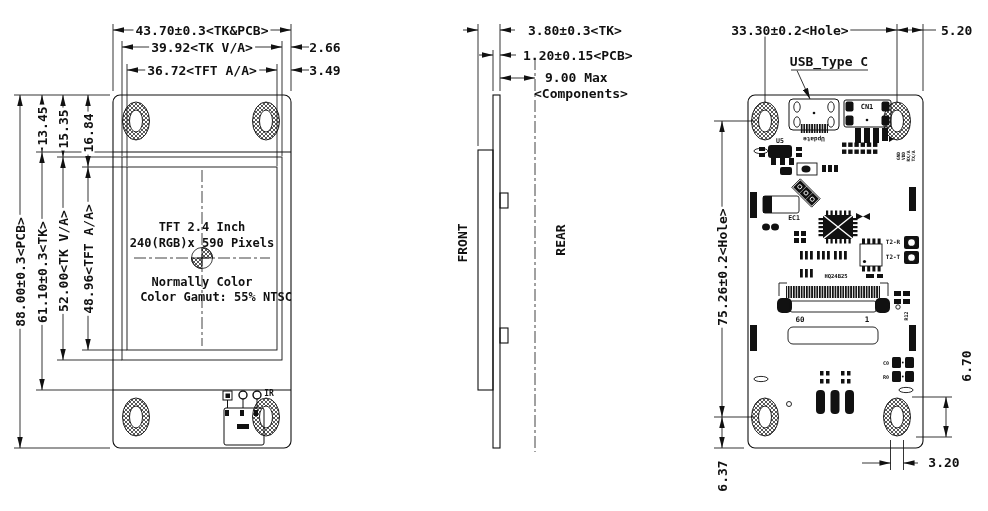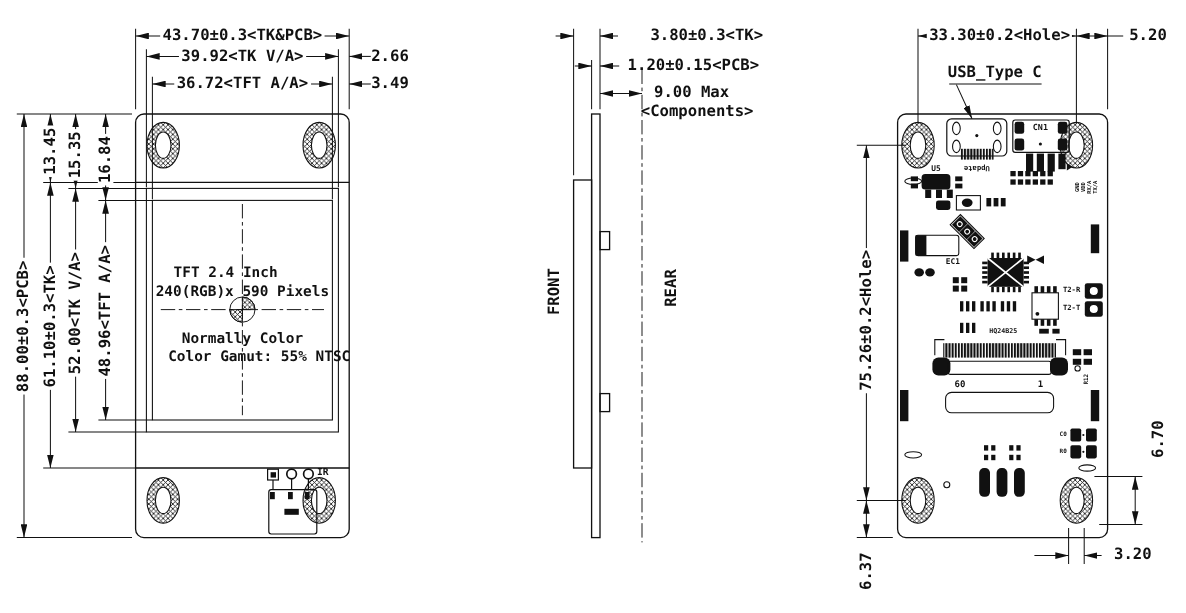--- a/index.html
+++ b/index.html
@@ -357,34 +357,34 @@
 <div class="lbl nb" style="left:325px;top:47px">2.66</div>
 <div class="lbl" style="left:202px;top:70px">36.72&lt;TFT A/A&gt;</div>
 <div class="lbl nb" style="left:325px;top:70px">3.49</div>
 <div class="lbl rot" style="left:42px;top:126px">13.45</div>
 <div class="lbl rot" style="left:63px;top:129px">15.35</div>
 <div class="lbl rot" style="left:88px;top:133px">16.84</div>
 <div class="lbl rot" style="left:20px;top:272px">88.00±0.3&lt;PCB&gt;</div>
 <div class="lbl rot" style="left:42px;top:272px">61.10±0.3&lt;TK&gt;</div>
 <div class="lbl rot" style="left:63px;top:261px">52.00&lt;TK V/A&gt;</div>
 <div class="lbl rot" style="left:88px;top:259px">48.96&lt;TFT A/A&gt;</div>
-<div class="lbl nb s12" style="left:188px;top:227px">TFT 2.4 Inch</div>
+<div class="lbl nb s12" style="left:202px;top:227px">TFT 2.4 Inch</div>
 <div class="lbl nb s12" style="left:202px;top:243px">240(RGB)x 590 Pixels</div>
 <div class="lbl nb s12" style="left:202px;top:282px">Normally Color</div>
 <div class="lbl nb s12" style="left:216px;top:297px">Color Gamut: 55% NTSC</div>
 <div class="lbl nb s8" style="left:269px;top:394px">IR</div>
 
-<div class="lbl la nb" style="left:542px;top:30px">3.80±0.3&lt;TK&gt;</div>
+<div class="lbl la nb" style="left:528px;top:30px">3.80±0.3&lt;TK&gt;</div>
 <div class="lbl la nb" style="left:523px;top:55px">1.20±0.15&lt;PCB&gt;</div>
 <div class="lbl la nb" style="left:545px;top:77px">9.00 Max</div>
 <div class="lbl la nb" style="left:534px;top:93px">&lt;Components&gt;</div>
 <div class="lbl rot nb" style="left:462px;top:243px">FRONT</div>
 <div class="lbl rot nb" style="left:560px;top:240px">REAR</div>
 
-<div class="lbl" style="left:833px;top:30px">33.30±0.2&lt;Hole&gt;</div>
+<div class="lbl" style="left:790px;top:30px">33.30±0.2&lt;Hole&gt;</div>
 <div class="lbl la nb" style="left:941px;top:30px">5.20</div>
 <div class="lbl nb" style="left:829px;top:61px">USB_Type C</div>
 <div class="lbl rot" style="left:722px;top:267px">75.26±0.2&lt;Hole&gt;</div>
 <div class="lbl rot nb" style="left:722px;top:476px">6.37</div>
 <div class="lbl rot nb" style="left:966px;top:366px">6.70</div>
 <div class="lbl nb" style="left:944px;top:462px">3.20</div>
 <div class="lbl nb t7" style="left:867px;top:107px">CN1</div>
 <div class="lbl nb t65" style="left:780px;top:141px">U5</div>
 <div class="lbl rot180 nb t6" style="left:814px;top:139px">Update</div>
 <div class="lbl nb t65" style="left:794px;top:218px">EC1</div>

